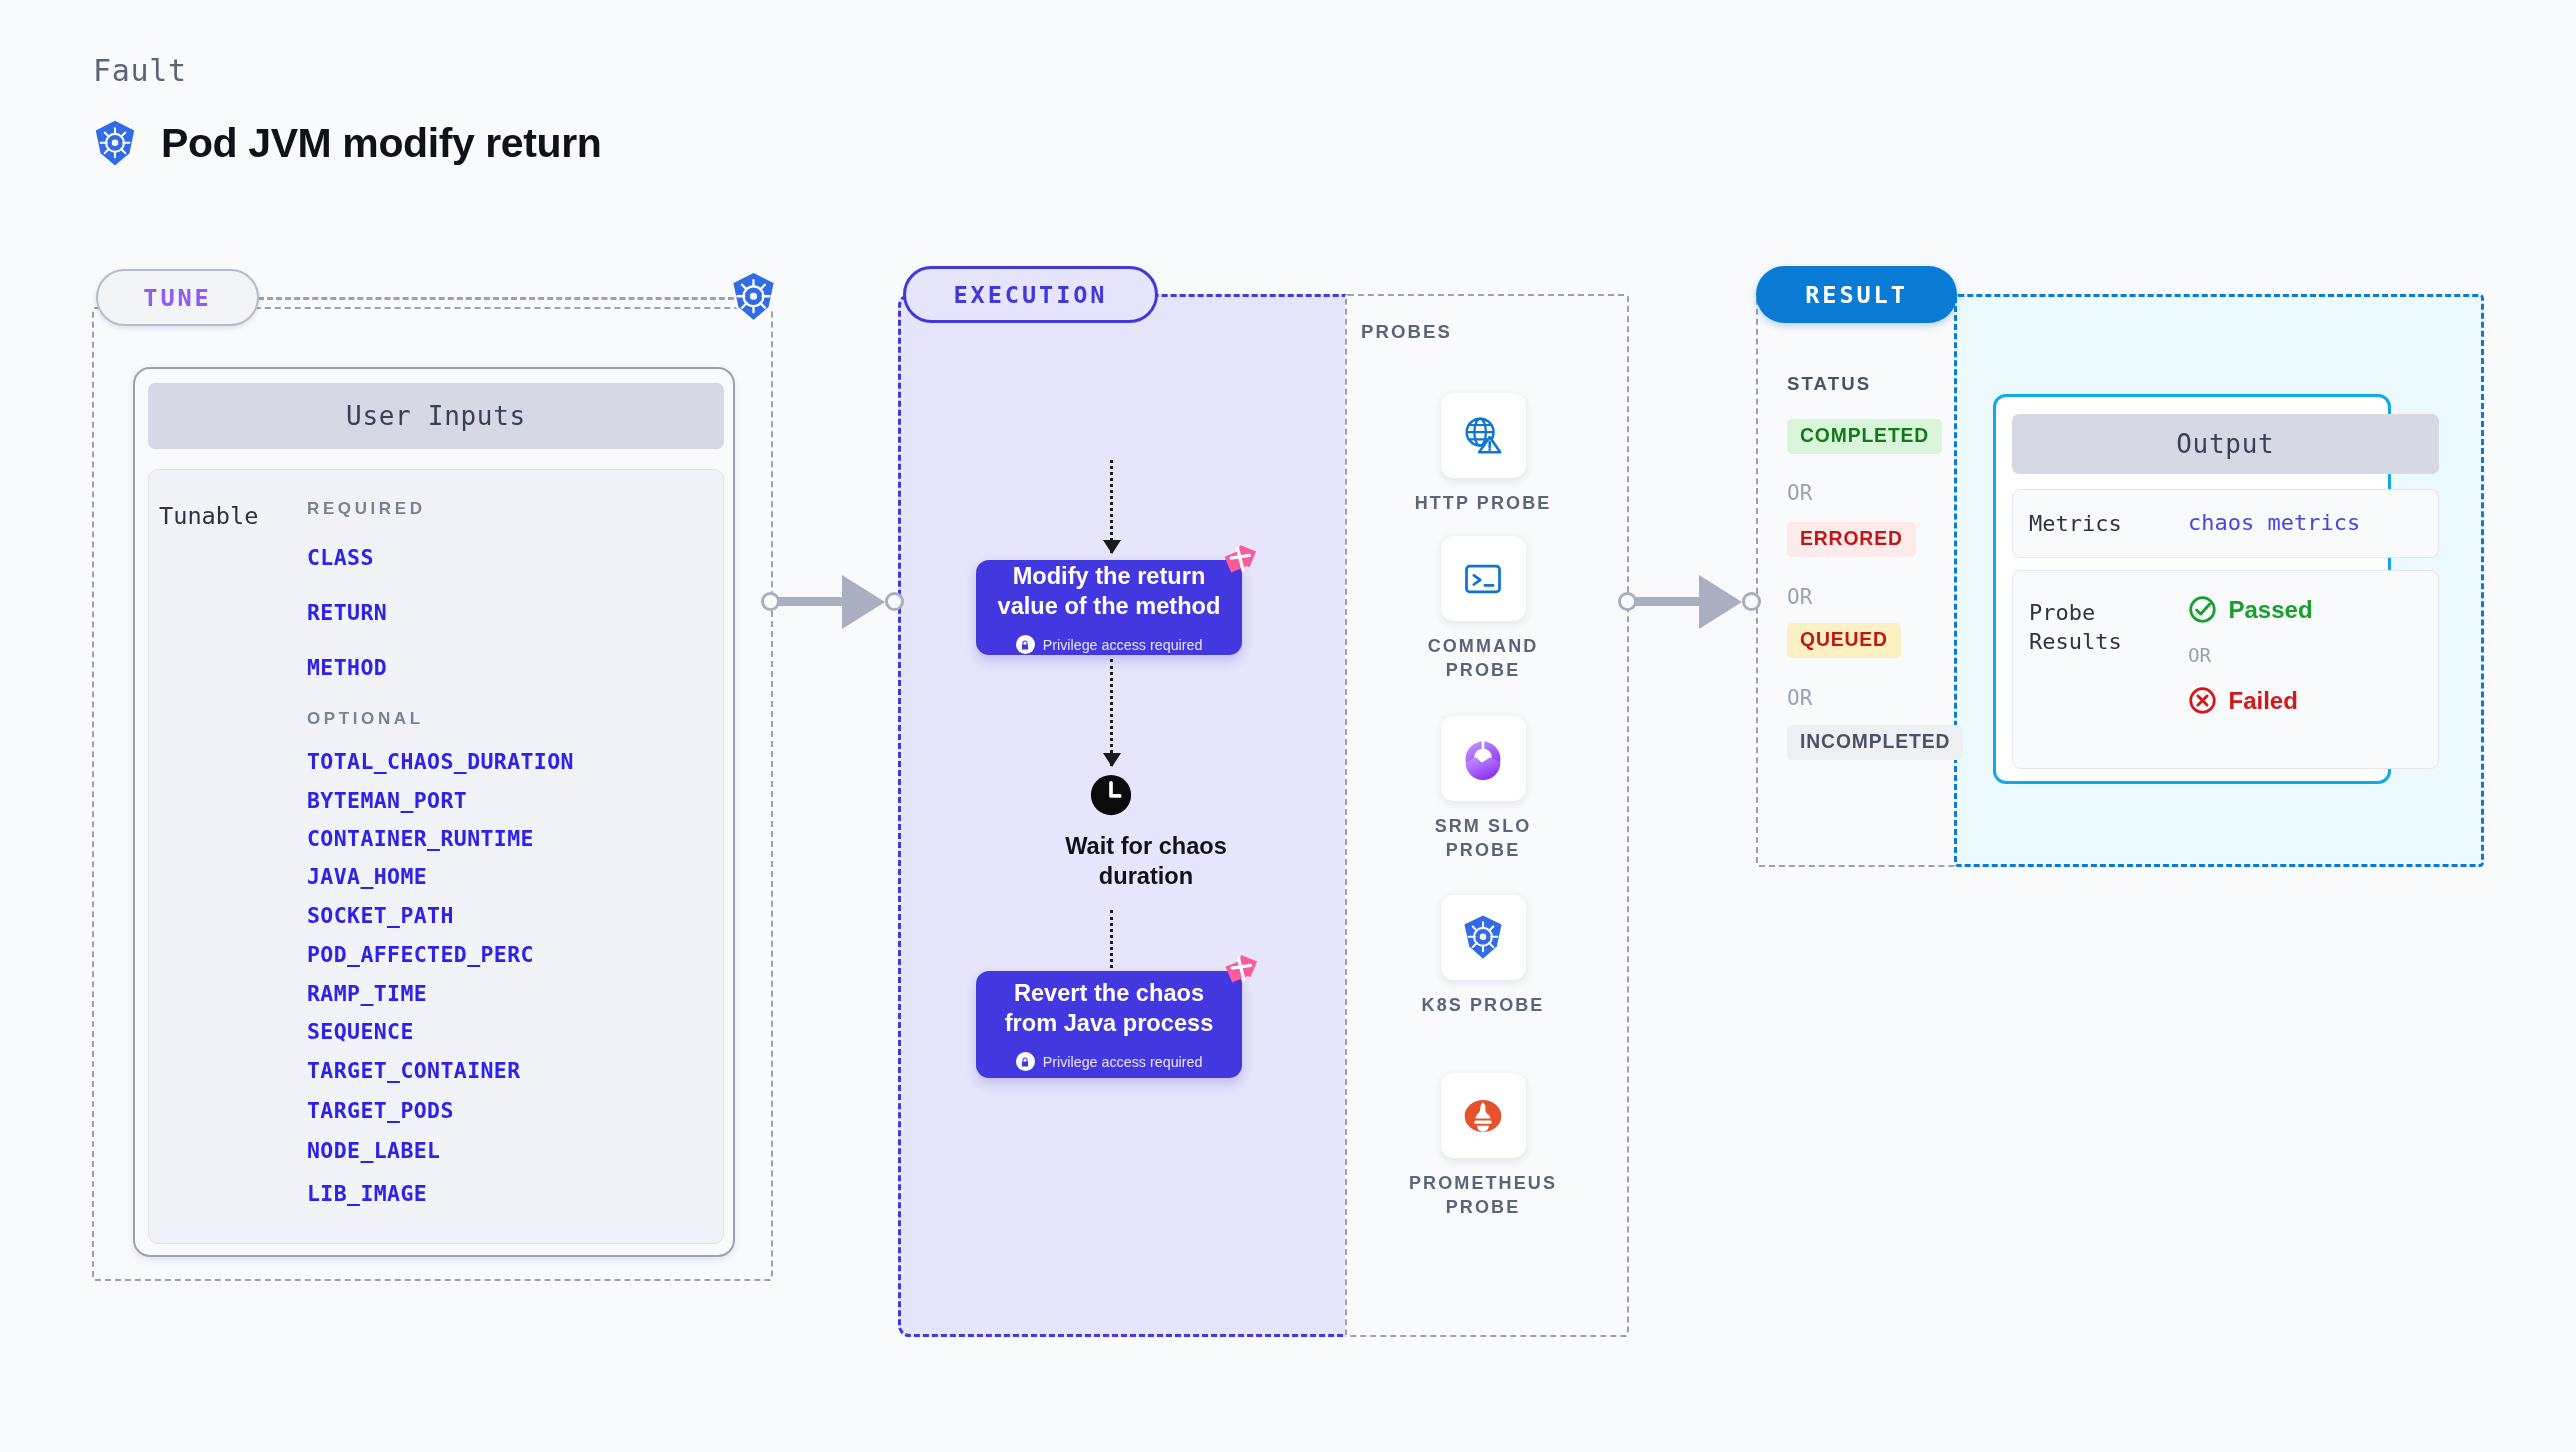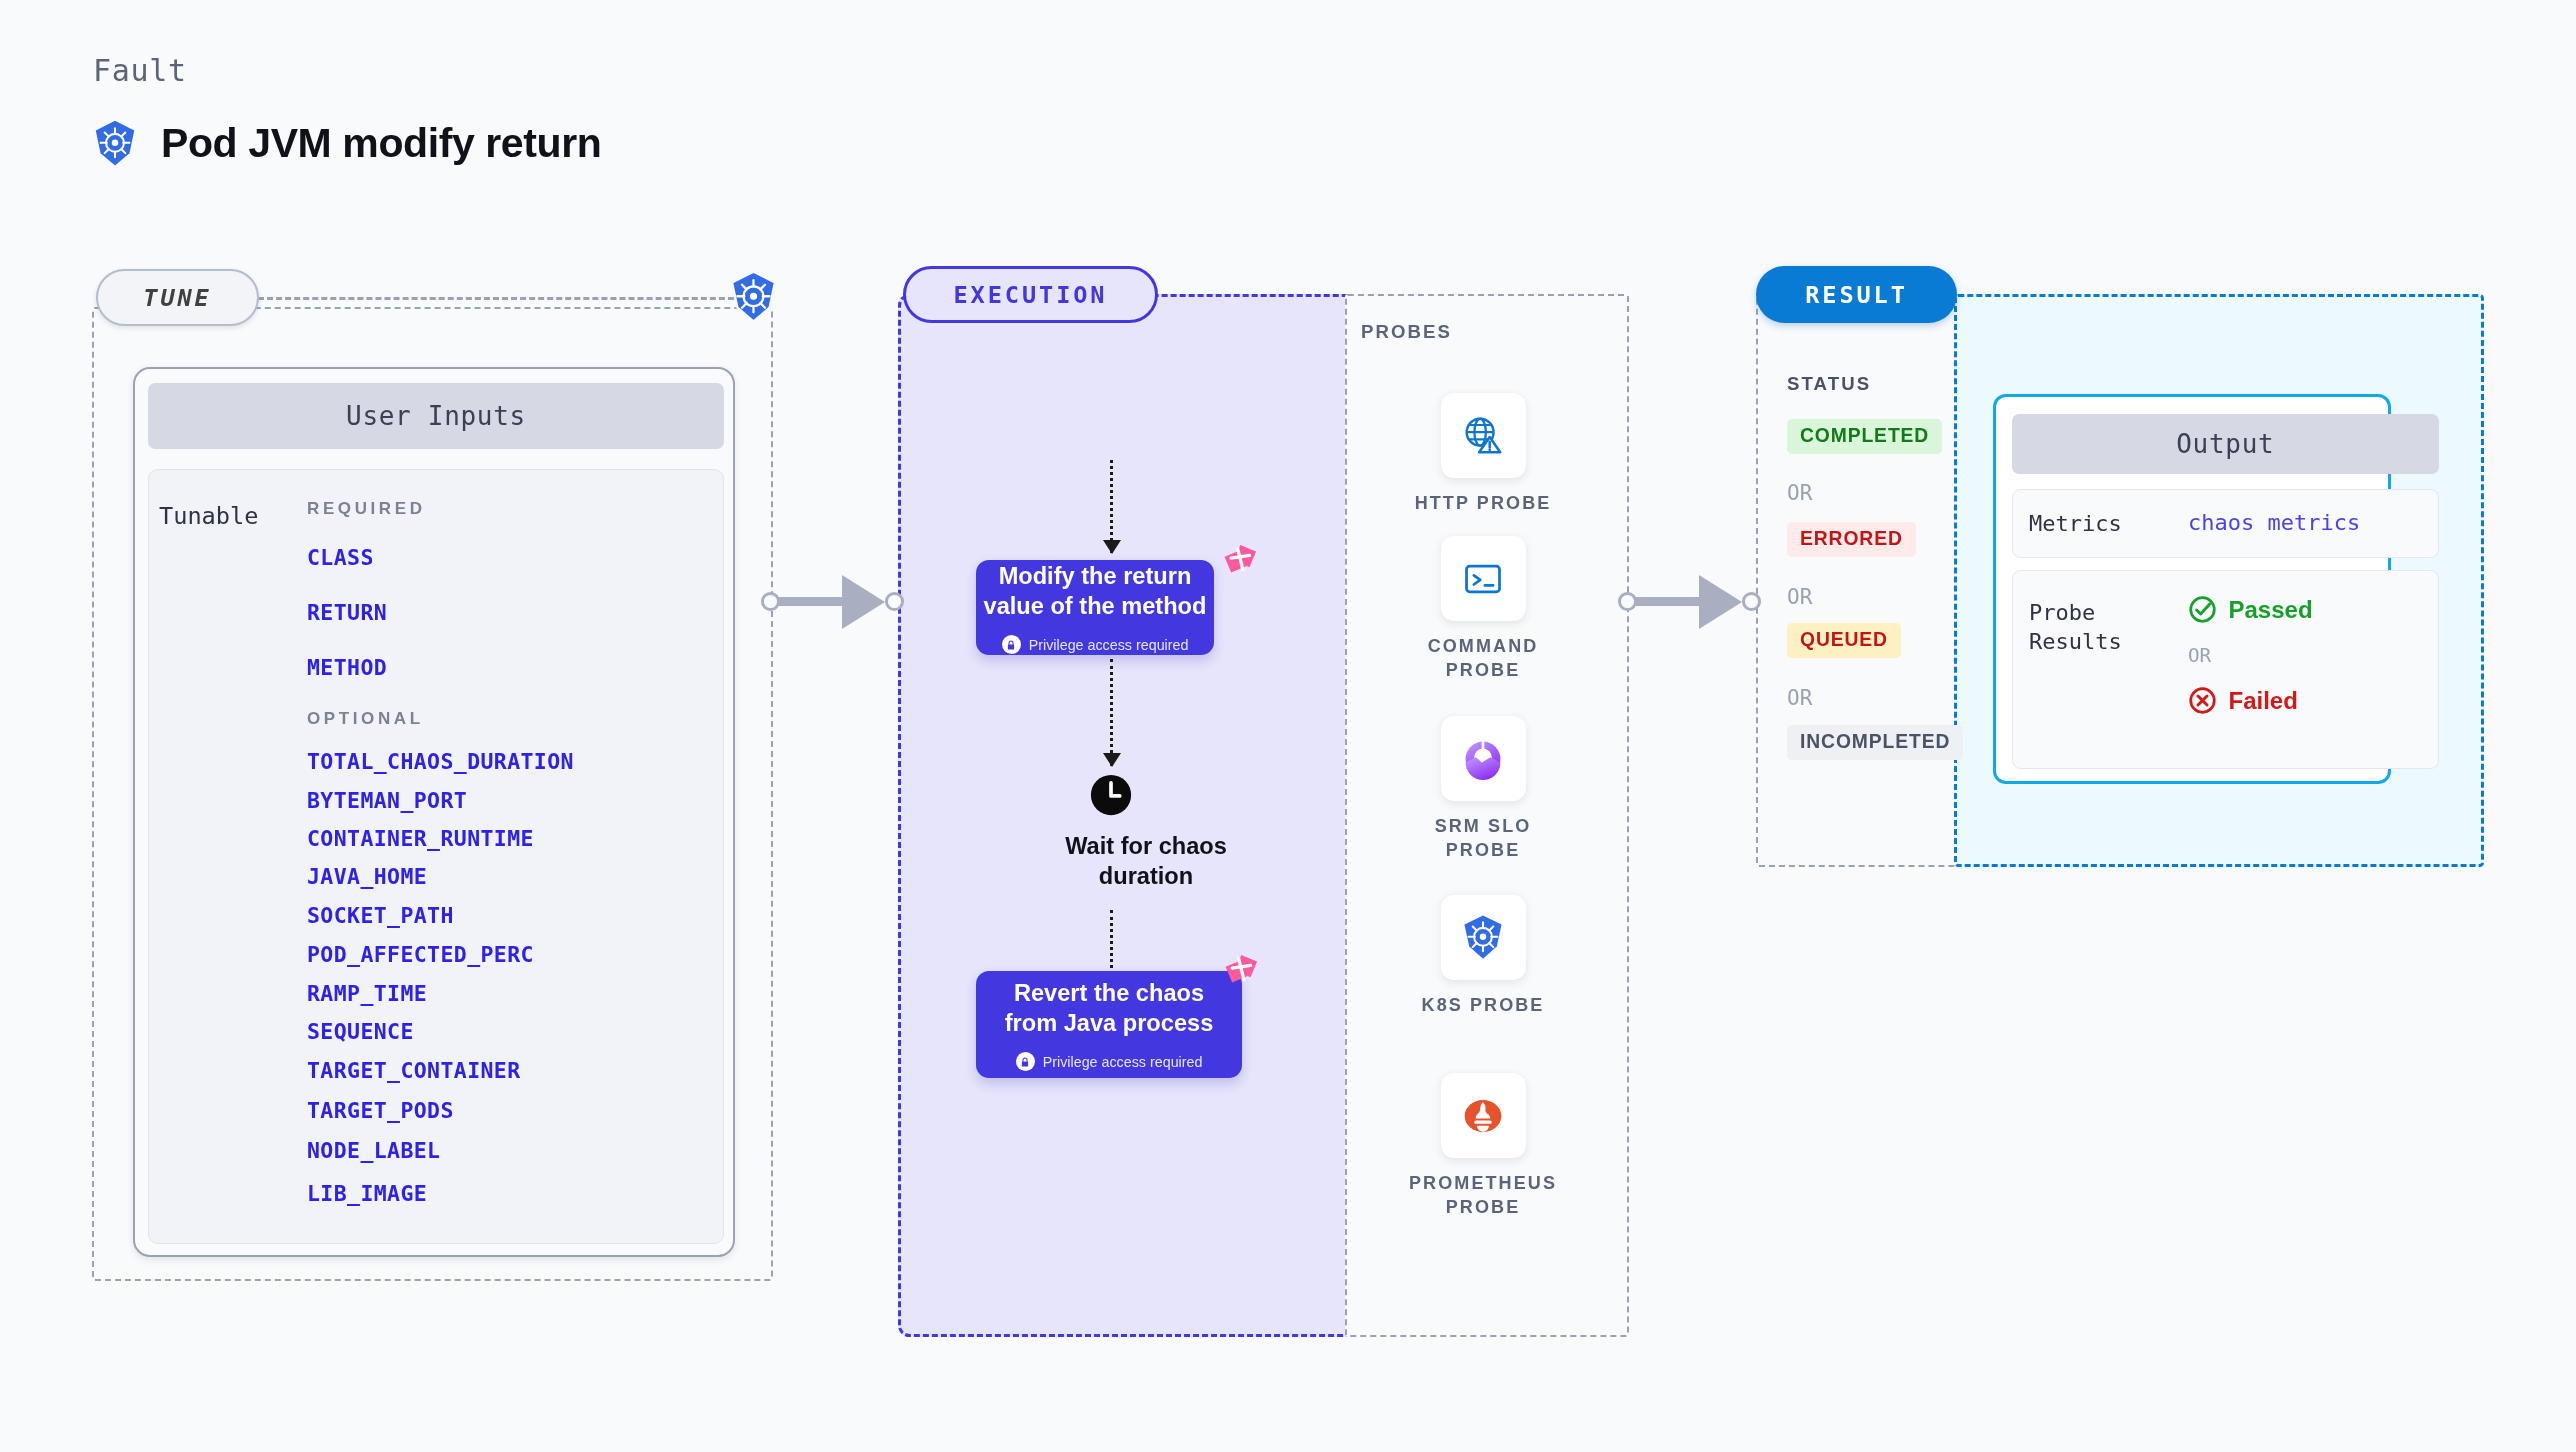--- a/index.html
+++ b/index.html
@@ -36,22 +36,22 @@
     border: 3.6px dashed #0a7bd4; border-radius: 4.3px; background: #ecfaff;
   }
 
   
   .pill {
     position: absolute; display: flex; align-items: center; justify-content: center;
     font-family: "DejaVu Sans Mono", monospace; font-weight: bold;
     letter-spacing: 2.9px; border-radius: 716px; white-space: nowrap;
   }
   .pill-tune {
-    background: #f2f4f8; border: 2.1px solid #b5bccb; color: #404040;
-    font-size: 23.6px; box-shadow: 0 2.1px 5px rgba(40,50,80,.12); font-style: italic;
+    background: #f2f4f8; border: 2.1px solid #b5bccb; color: #8b5cf6;
+    font-size: 23.6px; box-shadow: 0 2.1px 5px rgba(40,50,80,.12);
   }
   .pill-exec {
     background: #e6e5fb; border: 3.6px solid #4338e0; color: #4338e0;
     font-size: 23.6px;
   }
   .pill-result {
     background: #0a7bd4; border: 0; color: #ffffff; font-size: 23.6px;
     box-shadow: 0 2.9px 7.2px rgba(10,90,160,.25);
   }
 
@@ -274,21 +274,21 @@
 
   <div class="pill pill-exec" style="left:903px; top:266px; width:255px; height:57px;">
     <span>EXECUTION</span>
   </div>
 
   <div class="dotted-arrow" style="left:1110px; top:460px; height:93px;">
     <div class="line"></div>
       <div class="tip"></div>
   </div>
 
-  <div class="exec-card" style="left:976px; top:560px; width:238px; height:95px;">
+  <div class="exec-card" style="left:976px; top:560px; width:266px; height:95px;">
     <div class="ec-title">Modify the return
 value of the method</div>
     <div class="ec-priv">
       <span class="lock-badge">
         <svg viewBox="0 0 24 24" width="12" height="12">
             <path d="M7 11V8a5 5 0 0 1 10 0v3h1.2v10H5.8V11H7zm2 0h6V8a3 3 0 0 0-6 0v3z" fill="#4338e0"></path>
           </svg>
       </span>
       <span>Privilege access required</span>
     </div>

